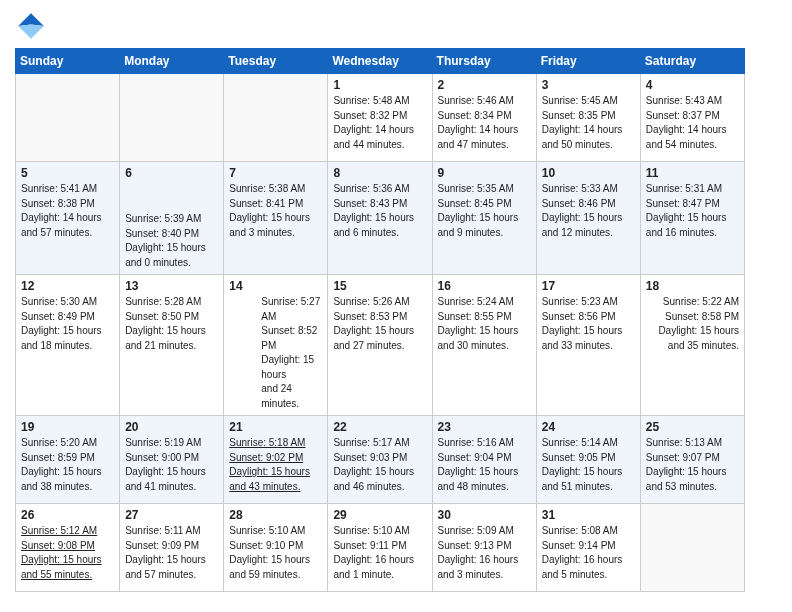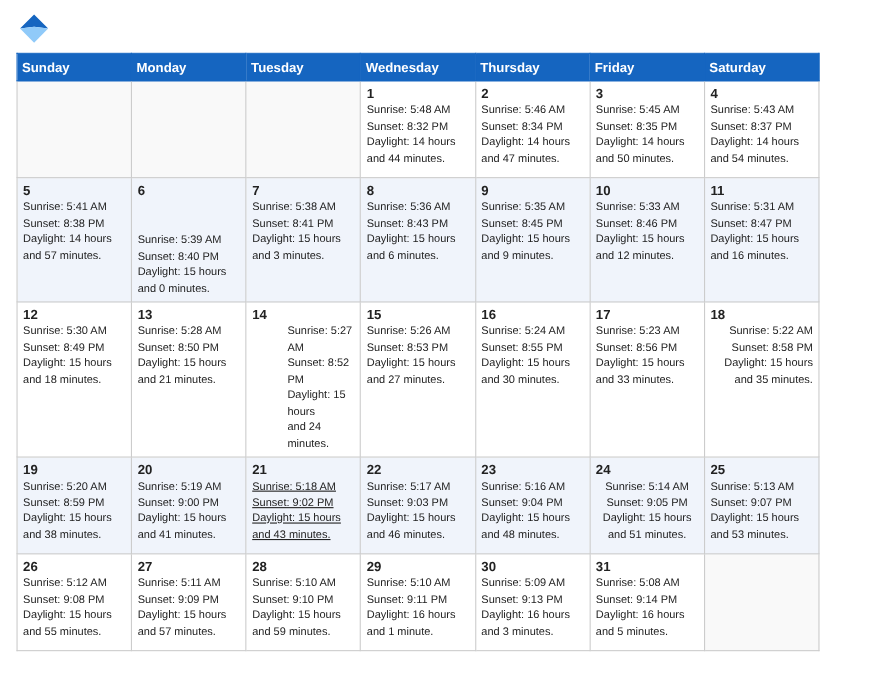--- a/index.html
+++ b/index.html
@@ -294,37 +294,37 @@
           </td>
           <td>
             <div class="day-number">23</div>
             <div class="day-info" style="white-space: pre-line;">Sunrise: 5:16 AM
 Sunset: 9:04 PM
 Daylight: 15 hours
 and 48 minutes.</div>
           </td>
           <td>
             <div class="day-number">24</div>
-            <div class="day-info" style="white-space: pre-line; text-align: center;">Sunrise: 5:14 AM
+            <div class="day-info" style="white-space: pre-line;">Sunrise: 5:14 AM
 Sunset: 9:05 PM
 Daylight: 15 hours
 and 51 minutes.</div>
           </td>
           <td>
             <div class="day-number">25</div>
             <div class="day-info" style="white-space: pre-line;">Sunrise: 5:13 AM
 Sunset: 9:07 PM
 Daylight: 15 hours
 and 53 minutes.</div>
           </td>
         </tr>
         <tr>
           <td>
             <div class="day-number">26</div>
-            <div class="day-info" style="white-space: pre-line;">Sunrise: 5:12 AM
+            <div class="day-info" style="white-space: pre-line; text-decoration: underline;">Sunrise: 5:12 AM
 Sunset: 9:08 PM
 Daylight: 15 hours
 and 55 minutes.</div>
           </td>
           <td>
             <div class="day-number">27</div>
             <div class="day-info" style="white-space: pre-line;">Sunrise: 5:11 AM
 Sunset: 9:09 PM
 Daylight: 15 hours
 and 57 minutes.</div>

